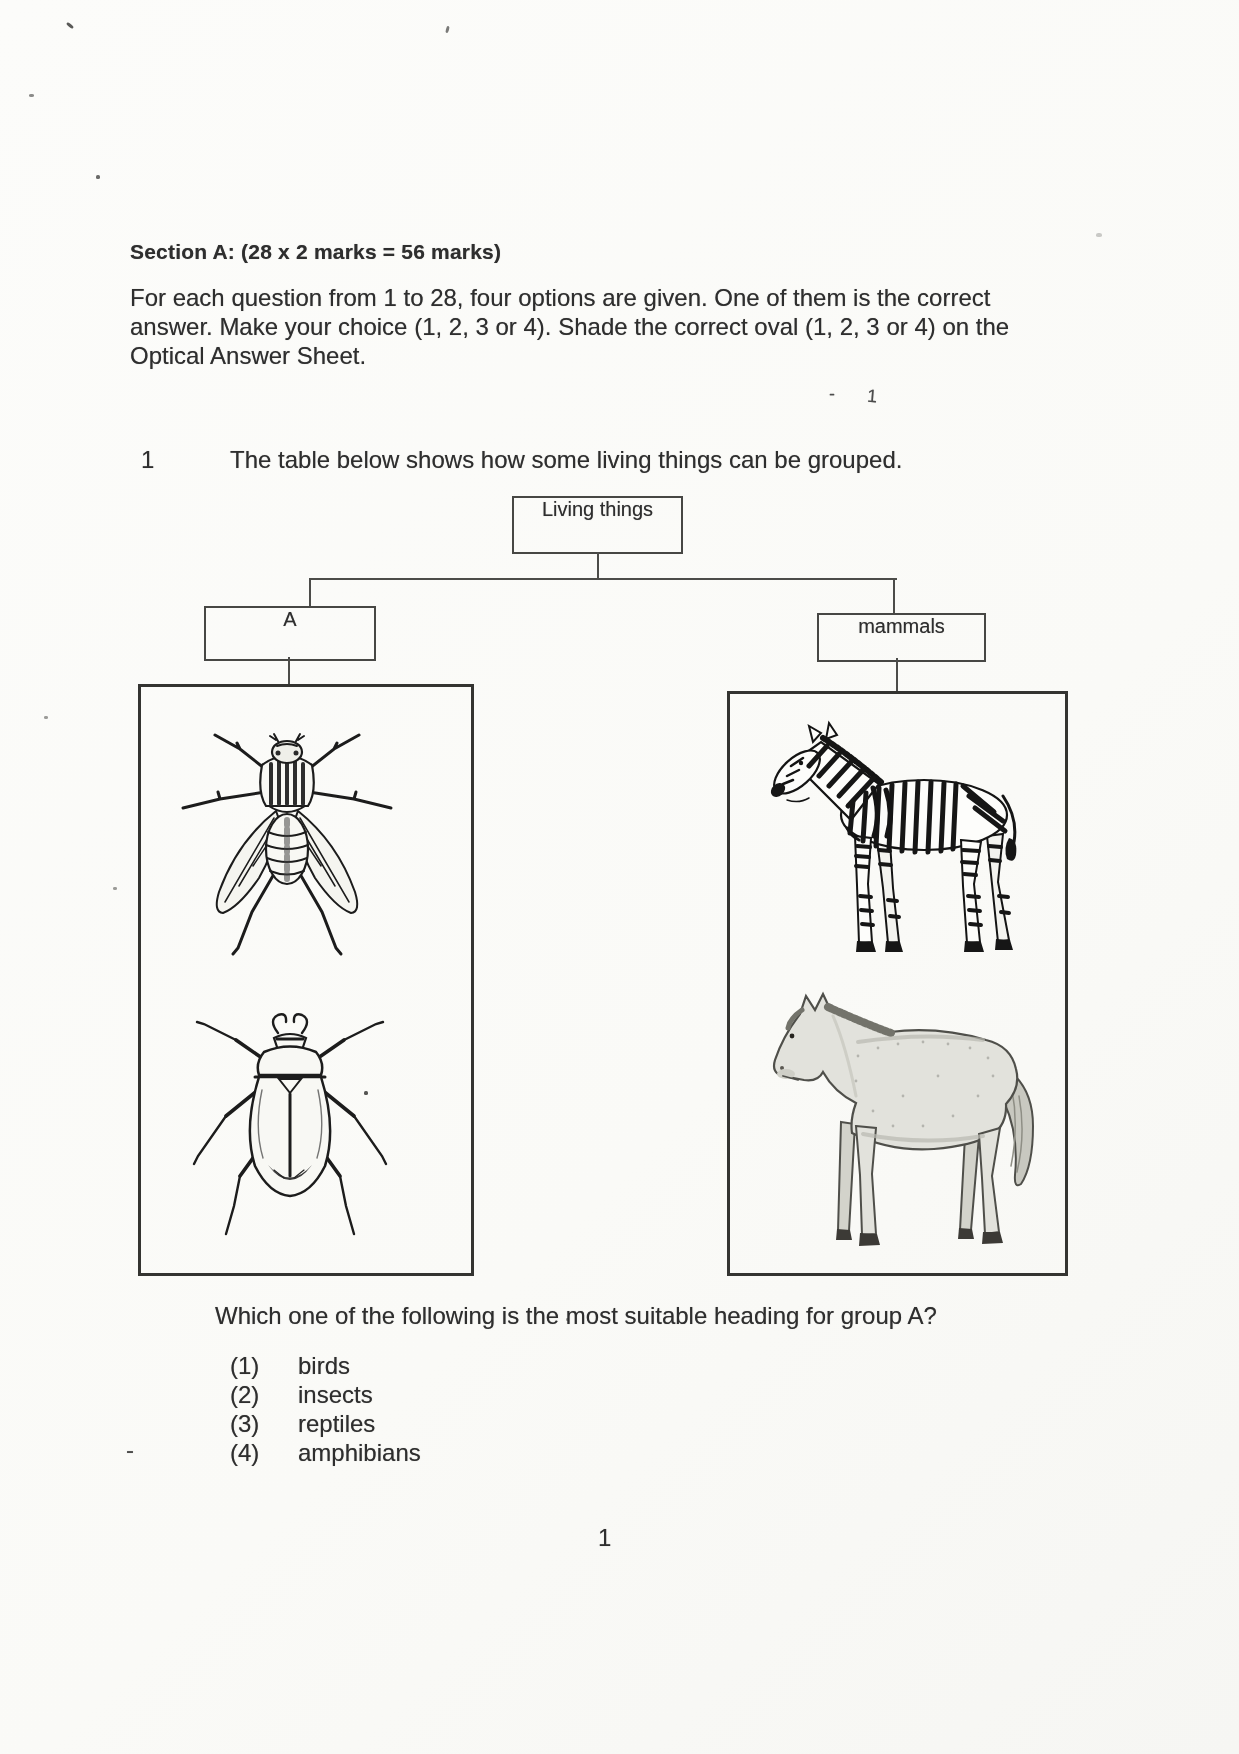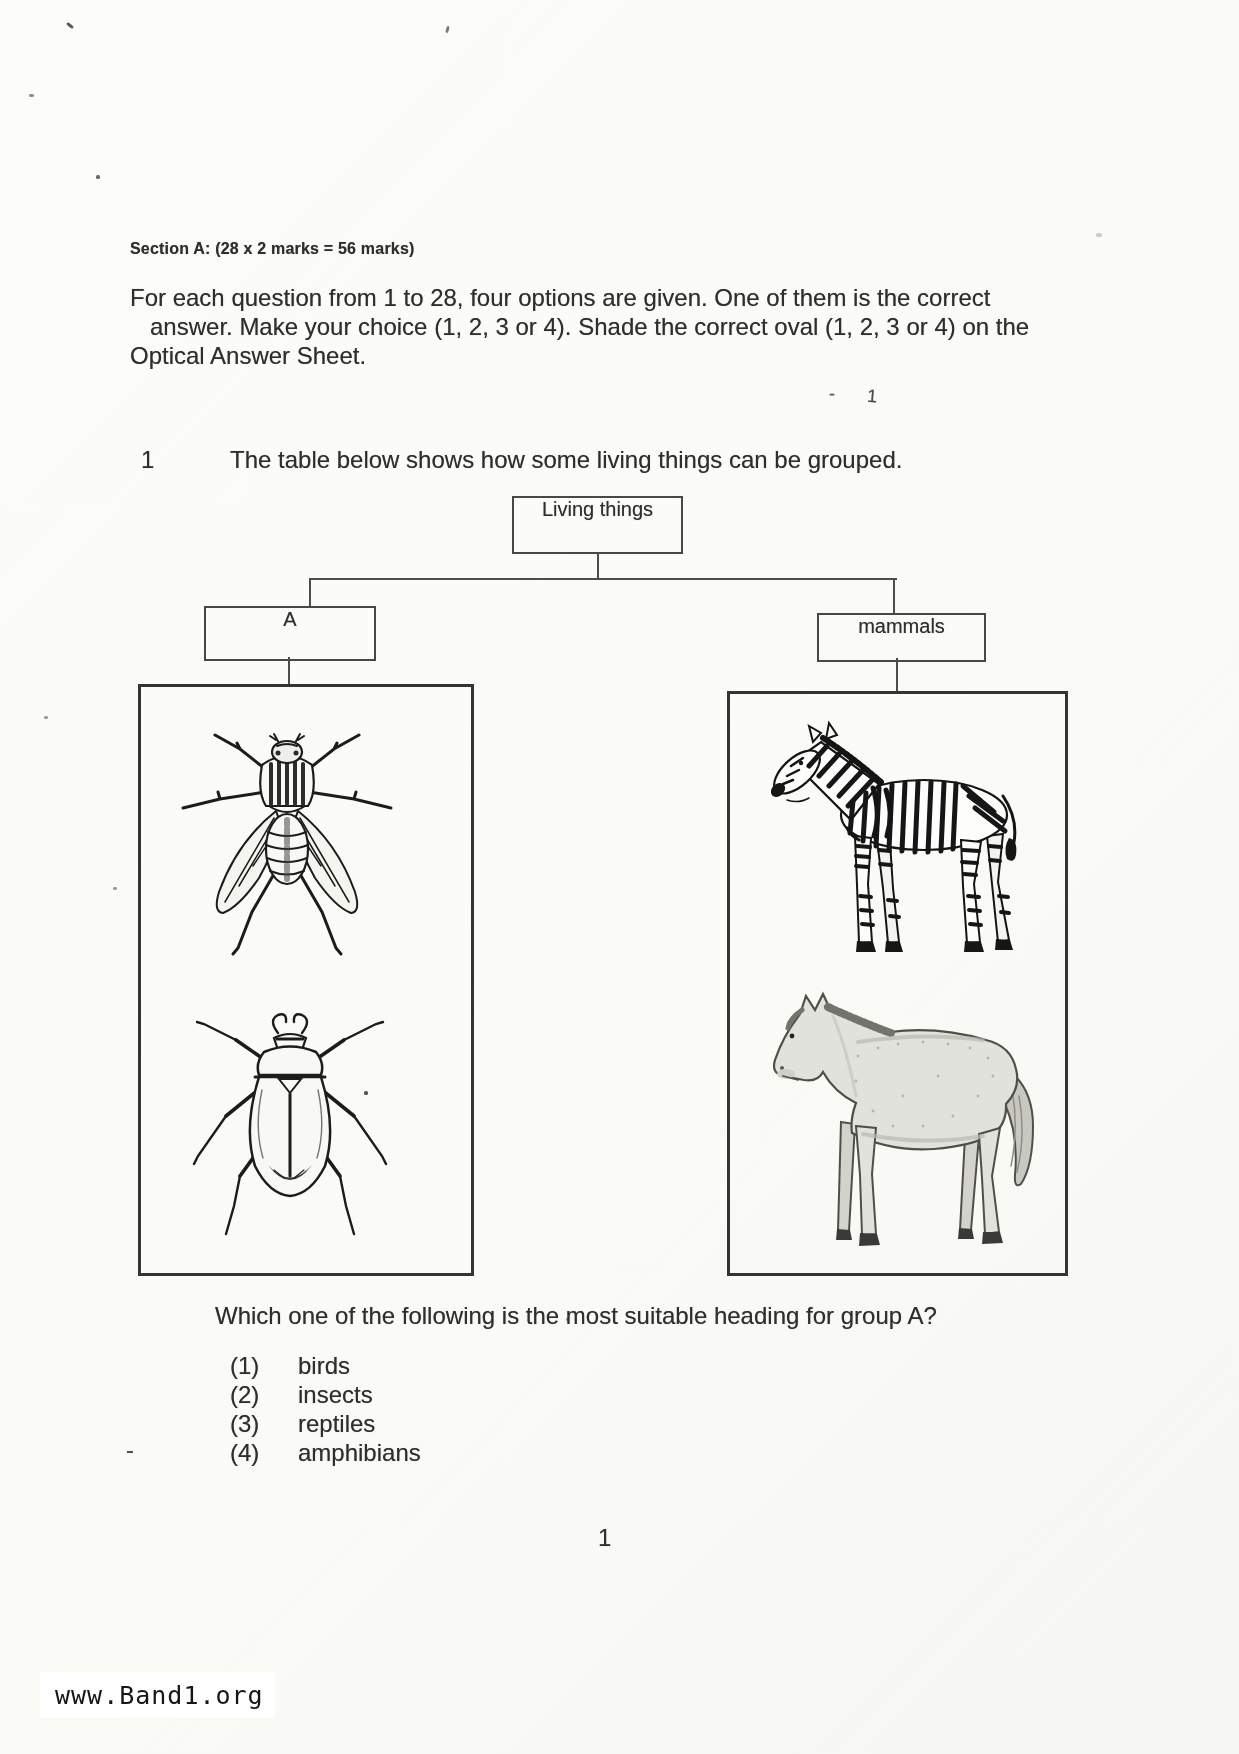--- a/index.html
+++ b/index.html
@@ -4,21 +4,21 @@
 <style>
   html,body{margin:0;padding:0;background:#e9e9e7;}
   #page{
     position:relative;width:1239px;height:1754px;margin:0 auto;
     background:linear-gradient(135deg,#fcfcfa 0%,#fafaf7 60%,#f6f6f3 100%);
     font-family:"Liberation Sans", sans-serif;
     color:#2e2e2e;overflow:hidden;
   }
   .txt{position:absolute;white-space:nowrap;color:#2e2e2e;
        text-shadow:0 0 0.7px rgba(50,50,50,0.55);}
-  .heading{font-weight:bold;font-size:16px;letter-spacing:.2px;}
+  .heading{font-weight:bold;font-size:21px;letter-spacing:.2px;}
   .body20{font-size:24px;}
   .small-mark{font-size:18px;color:#4c4c4c;}
   .dbox{position:absolute;border:2px solid #474744;background:transparent;
         display:flex;align-items:flex-start;justify-content:center;font-size:20px;
         text-shadow:0 0 0.7px rgba(50,50,50,0.5);}
   .imgbox{position:absolute;border:3px solid #343431;background:transparent;}
   .cline{position:absolute;background:#4c4c49;}
   .speck{position:absolute;border-radius:40%;}
   .watermark{position:absolute;left:40px;top:1672px;width:235px;height:46px;
      background:#ffffff;display:flex;align-items:center;}
@@ -39,21 +39,21 @@
   <div class="speck" style="left:96px;top:175px;width:4px;height:4px;background:#6b6b69;"></div>
   <div class="speck" style="left:1096px;top:233px;width:6px;height:4px;background:#c9c9c6;"></div>
   <div class="speck" style="left:44px;top:716px;width:4px;height:3px;background:#9b9b98;"></div>
   <div class="speck" style="left:113px;top:887px;width:4px;height:3px;background:#9b9b98;"></div>
   <div class="speck" style="left:364px;top:1091px;width:4px;height:4px;background:#555553;"></div>
   <div class="speck" style="left:566px;top:1318px;width:3px;height:3px;background:#9b9b98;"></div>
 
   <div class="txt heading" style="left:130px;top:240px;">Section A: (28 x 2 marks = 56 marks)</div>
 
   <div class="txt body20" style="left:130px;top:284px;">For each question from 1 to 28, four options are given. One of them is the correct</div>
-  <div class="txt body20" style="left:130px;top:313px;margin-left:20px;">answer. Make your choice (1, 2, 3 or 4). Shade the correct oval (1, 2, 3 or 4) on the</div>
+  <div class="txt body20" style="left:130px;top:313px;">answer. Make your choice (1, 2, 3 or 4). Shade the correct oval (1, 2, 3 or 4) on the</div>
   <div class="txt body20" style="left:130px;top:342px;">Optical Answer Sheet.</div>
 
   <div class="txt small-mark" style="left:829px;top:384px;">-</div>
   <div class="txt small-mark" style="left:867px;top:386px;transform:rotate(4deg);">1</div>
 
   <div class="txt body20" style="left:141px;top:446px;">1</div>
   <div class="txt body20" style="left:230px;top:446px;">The table below shows how some living things can be grouped.</div>
 
   <div class="dbox" style="left:512px;top:496px;width:167px;height:54px;">
     <span>Living things</span>
@@ -280,17 +280,14 @@
     <div class="txt body20 opt-label" style="top:1410px;text-align:right;">reptiles</div>
   </div>
   <div>
     <div class="txt body20 opt-num" style="top:1439px;">(4)</div>
     <div class="txt body20 opt-label" style="top:1439px;">amphibians</div>
   </div>
   <div class="txt body20" style="left:126px;top:1436px;color:#4c4c4c;">-</div>
 
   <div class="txt body20" style="left:598px;top:1524px;">1</div>
 
-  <div class="watermark">
-    <span>www.Band1.org</span>
-  </div>
 
 </div>
 
 </body></html>

